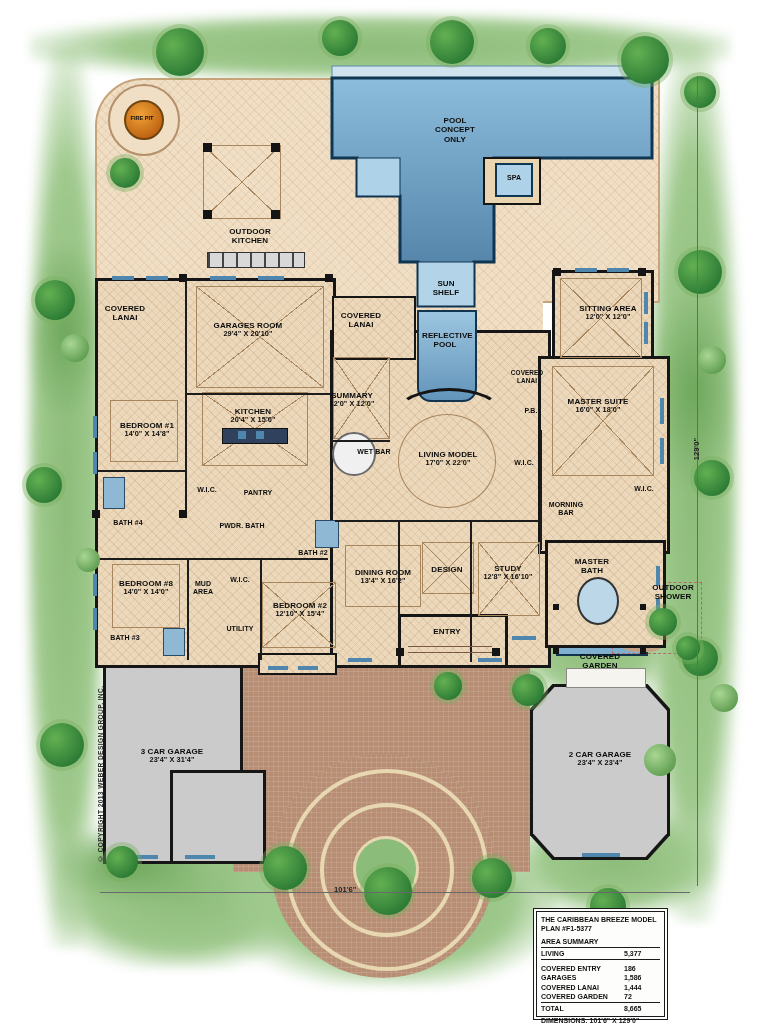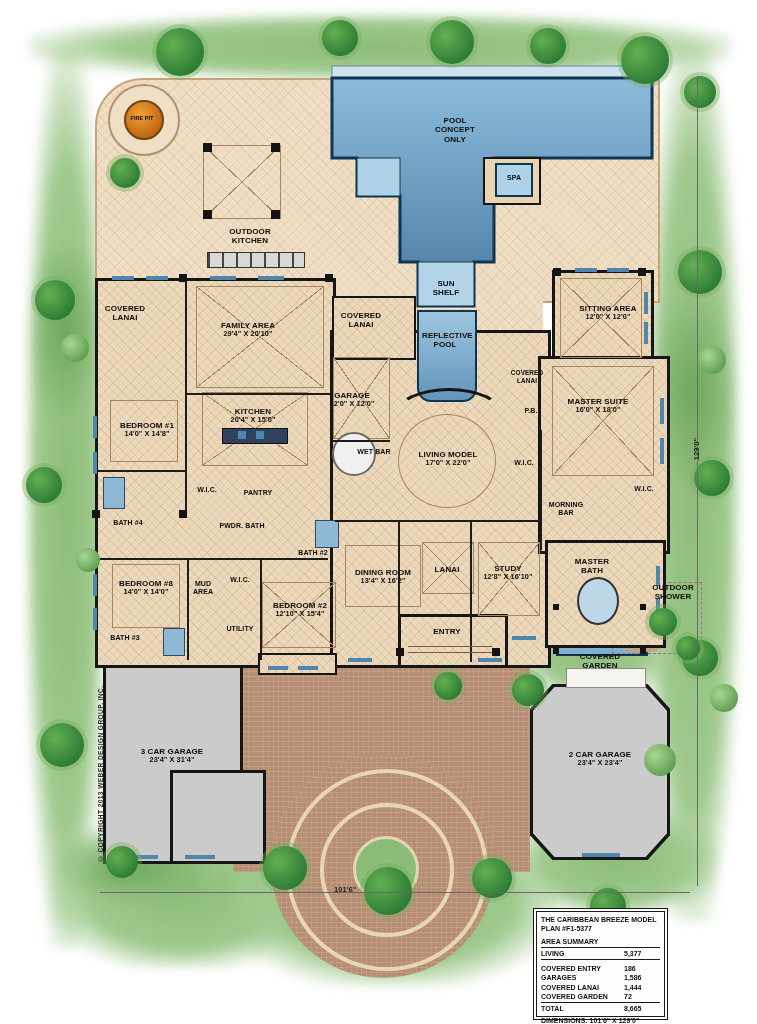--- a/index.html
+++ b/index.html
@@ -253,32 +253,32 @@
       <span class="nm">REFLECTIVE POOL</span>
     </div>
   <div class="fp-lb" style="left:142px;top:118px;width:26px"><span class="nm">FIRE PIT</span></div>
   <div class="lb" style="left:250px;top:236px;width:56px">
       <span class="nm">OUTDOOR KITCHEN</span>
     </div>
   <div class="lb" style="left:125px;top:313px;width:52px">
       <span class="nm">COVERED LANAI</span>
     </div>
   <div class="lb nw" style="left:248px;top:330px">
-      <span class="nm">FAMILY AREA</span>
+      <span class="nm">GARAGES ROOM</span>
       <span class="dm">29'4" X 20'10"</span>
     </div>
   <div class="lb" style="left:361px;top:320px;width:52px">
       <span class="nm">COVERED LANAI</span>
     </div>
   <div class="lb nw" style="left:608px;top:313px">
       <span class="nm">SITTING AREA</span>
       <span class="dm">12'0" X 12'0"</span>
     </div>
   <div class="lb nw" style="left:352px;top:400px">
-      <span class="nm">GARAGE</span>
+      <span class="nm">SUMMARY</span>
       <span class="dm">12'0" X 12'0"</span>
     </div>
   <div class="lb nw" style="left:253px;top:416px">
       <span class="nm">KITCHEN</span>
       <span class="dm">20'4" X 15'0"</span>
     </div>
   <div class="lb nw" style="left:147px;top:430px">
       <span class="nm">BEDROOM #1</span>
       <span class="dm">14'0" X 14'8"</span>
     </div>
@@ -341,21 +341,21 @@
       <span class="nm">UTILITY</span>
     </div>
   <div class="lb sm nw" style="left:125px;top:638px">
       <span class="nm">BATH #3</span>
     </div>
   <div class="lb" style="left:383px;top:577px;width:58px">
       <span class="nm">DINING ROOM</span>
       <span class="dm">13'4" X 16'2"</span>
     </div>
   <div class="lb nw" style="left:447px;top:570px">
-      <span class="nm">LANAI</span>
+      <span class="nm">DESIGN</span>
     </div>
   <div class="lb nw" style="left:508px;top:573px">
       <span class="nm">STUDY</span>
       <span class="dm">12'8" X 16'10"</span>
     </div>
   <div class="lb" style="left:592px;top:566px;width:48px">
       <span class="nm">MASTER BATH</span>
     </div>
   <div class="lb nw" style="left:447px;top:632px">
       <span class="nm">ENTRY</span>

